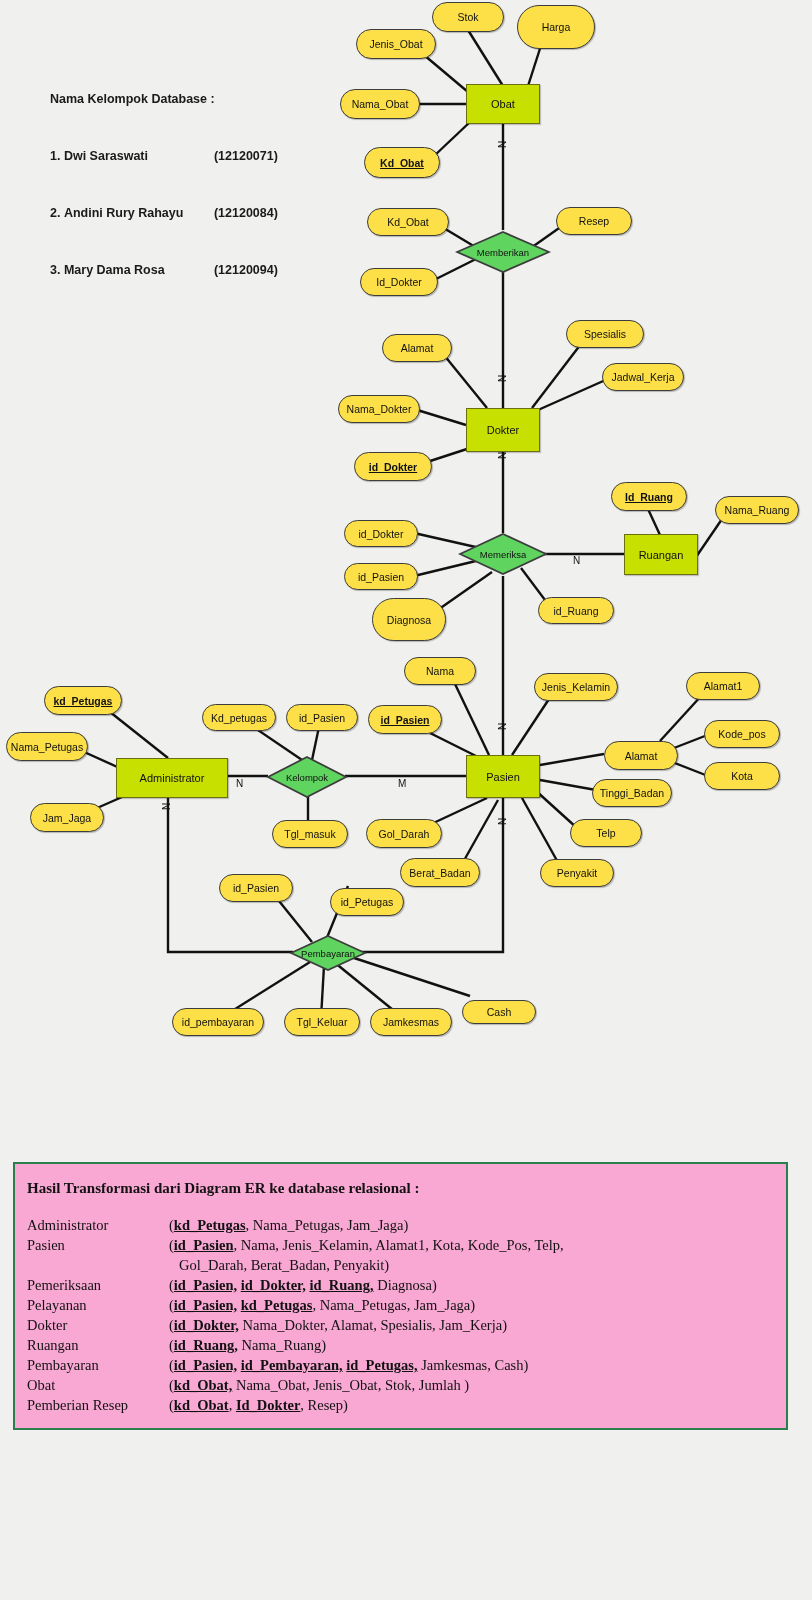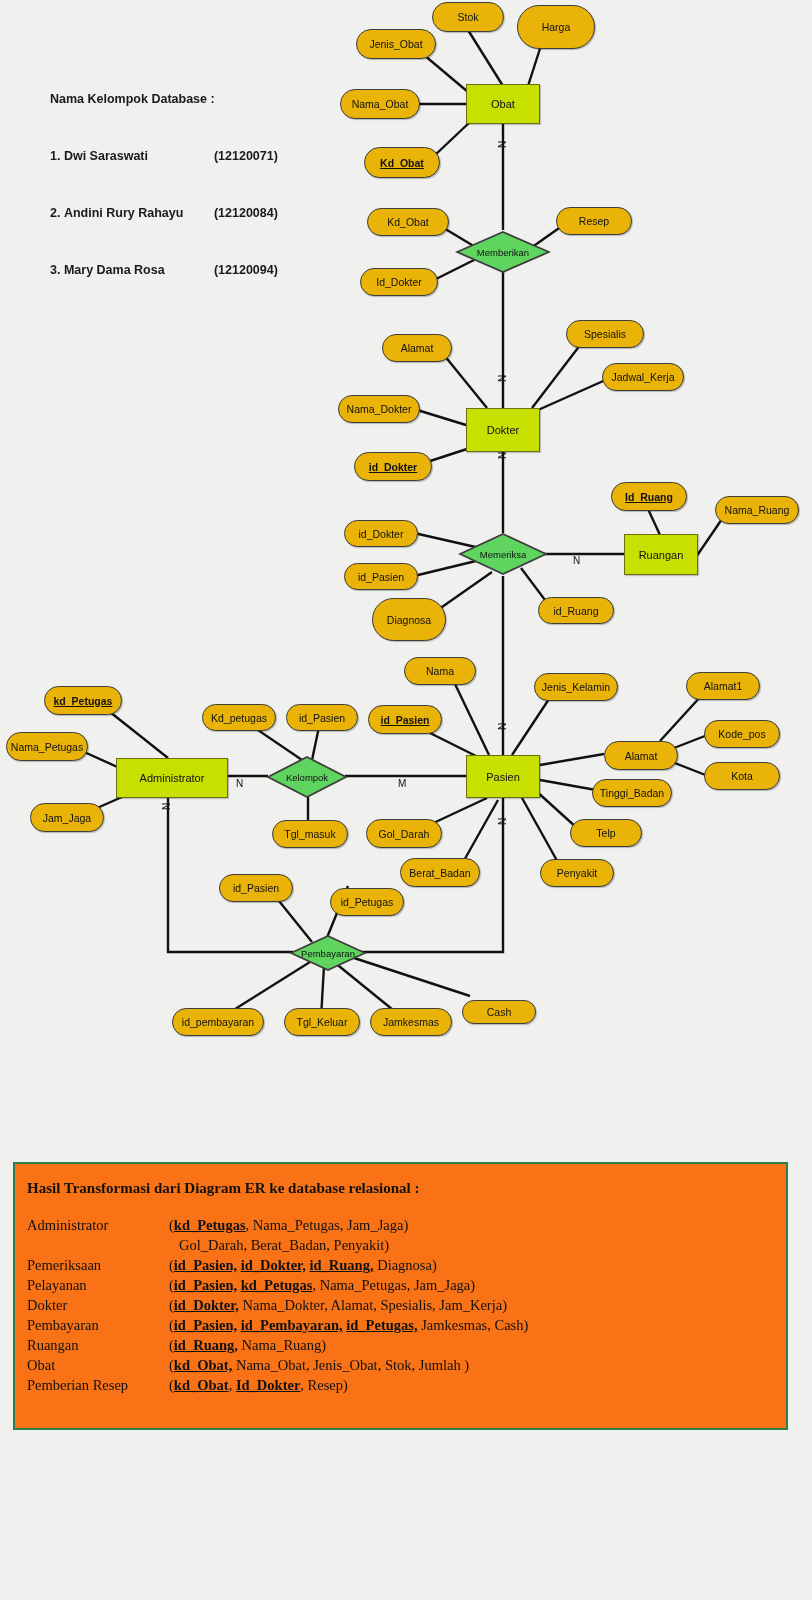--- a/index.html
+++ b/index.html
@@ -58,21 +58,21 @@
     box-sizing: border-box;
     display: flex;
     align-items: center;
     justify-content: center;
     text-align: center;
     color: #111;
     font-family: "Liberation Sans", sans-serif;
   }
 
   .attr {
-    background: #eab308;
+    background: #fde047;
     border: 1.6px solid #3d3d3d;
     border-radius: 24px;
     font-size: 10.5px;
     box-shadow: 1px 1px 1px rgba(0,0,0,0.25);
   }
   .attr.key {
     font-weight: bold;
     text-decoration: underline;
   }
 
@@ -121,21 +121,21 @@
     transform-origin: left top;
   }
 
   
   .panel {
     position: absolute;
     left: 13px;
     top: 1162px;
     width: 775px;
     height: 268px;
-    background: #f97316;
+    background: #f9a8d4;
     border: 2.5px solid #2e7d4f;
     box-sizing: border-box;
     font-family: "Liberation Serif", serif;
     color: #111;
     padding: 16px 0 0 12px;
   }
   .panel h2 {
     margin: 0 0 18px 0;
     font-size: 15px;
     font-weight: bold;
@@ -439,24 +439,25 @@
     <svg class="rel" viewBox="0 0 78 38" preserveAspectRatio="none">
       <polygon class="dia" points="39,2 76,19 39,36 2,19"></polygon>
     </svg>
     <div class="rel-label">Pembayaran</div>
   </div>
 
   <div class="panel">
     <h2>Hasil Transformasi dari Diagram ER ke database relasional :</h2>
     <div class="schema" id="schema-list">
         <div class="schema-row"><span class="rel-name">Administrator</span><span class="attrs"><span>(</span><span class="pk">kd_Petugas</span><span>, Nama_Petugas, Jam_Jaga)</span></span></div>
+        <div class="schema-row"><span class="rel-name">Pasien</span><span class="attrs"><span>(</span><span class="pk">id_Pasien</span><span>, Nama, Jenis_Kelamin, Alamat1, Kota, Kode_Pos, Telp,</span></span></div>
         <div class="schema-row"><span class="cont"> Gol_Darah, Berat_Badan, Penyakit)</span></div>
         <div class="schema-row"><span class="rel-name">Pemeriksaan</span><span class="attrs"><span>(</span><span class="pk">id_Pasien,</span><span> </span><span class="pk">id_Dokter,</span><span> </span><span class="pk">id_Ruang,</span><span> Diagnosa)</span></span></div>
         <div class="schema-row"><span class="rel-name">Pelayanan</span><span class="attrs"><span>(</span><span class="pk">id_Pasien,</span><span> </span><span class="pk">kd_Petugas</span><span>, Nama_Petugas, Jam_Jaga)</span></span></div>
         <div class="schema-row"><span class="rel-name">Dokter</span><span class="attrs"><span>(</span><span class="pk">id_Dokter,</span><span> Nama_Dokter, Alamat, Spesialis, Jam_Kerja)</span></span></div>
+        <div class="schema-row"><span class="rel-name">Ruangan</span><span class="attrs"><span>(</span><span class="pk">id_Ruang,</span><span> Nama_Ruang)</span></span></div>
         <div class="schema-row"><span class="rel-name">Pembayaran</span><span class="attrs"><span>(</span><span class="pk">id_Pasien,</span><span> </span><span class="pk">id_Pembayaran,</span><span> </span><span class="pk">id_Petugas,</span><span> Jamkesmas, Cash)</span></span></div>
-        <div class="schema-row"><span class="rel-name">Ruangan</span><span class="attrs"><span>(</span><span class="pk">id_Ruang,</span><span> Nama_Ruang)</span></span></div>
         <div class="schema-row"><span class="rel-name">Obat</span><span class="attrs"><span>(</span><span class="pk">kd_Obat,</span><span> Nama_Obat, Jenis_Obat, Stok, Jumlah )</span></span></div>
         <div class="schema-row"><span class="rel-name">Pemberian Resep</span><span class="attrs"><span>(</span><span class="pk">kd_Obat</span><span>, </span><span class="pk">Id_Dokter</span><span>, Resep)</span></span></div>
       </div>
   </div>
 
 </div>
 
 </body></html>

